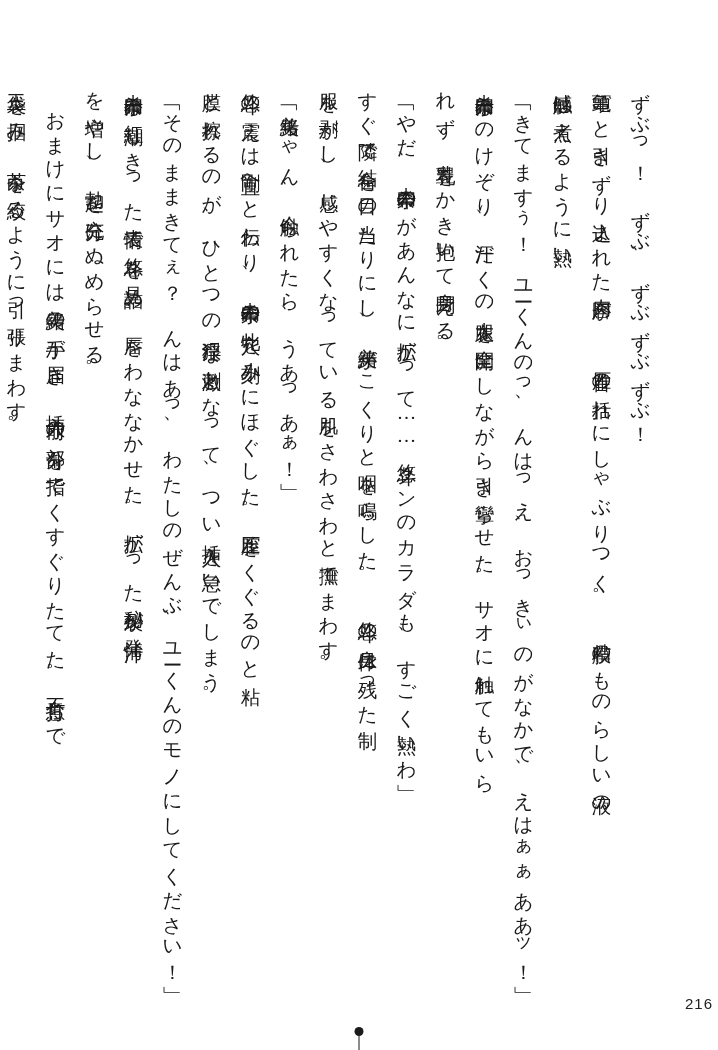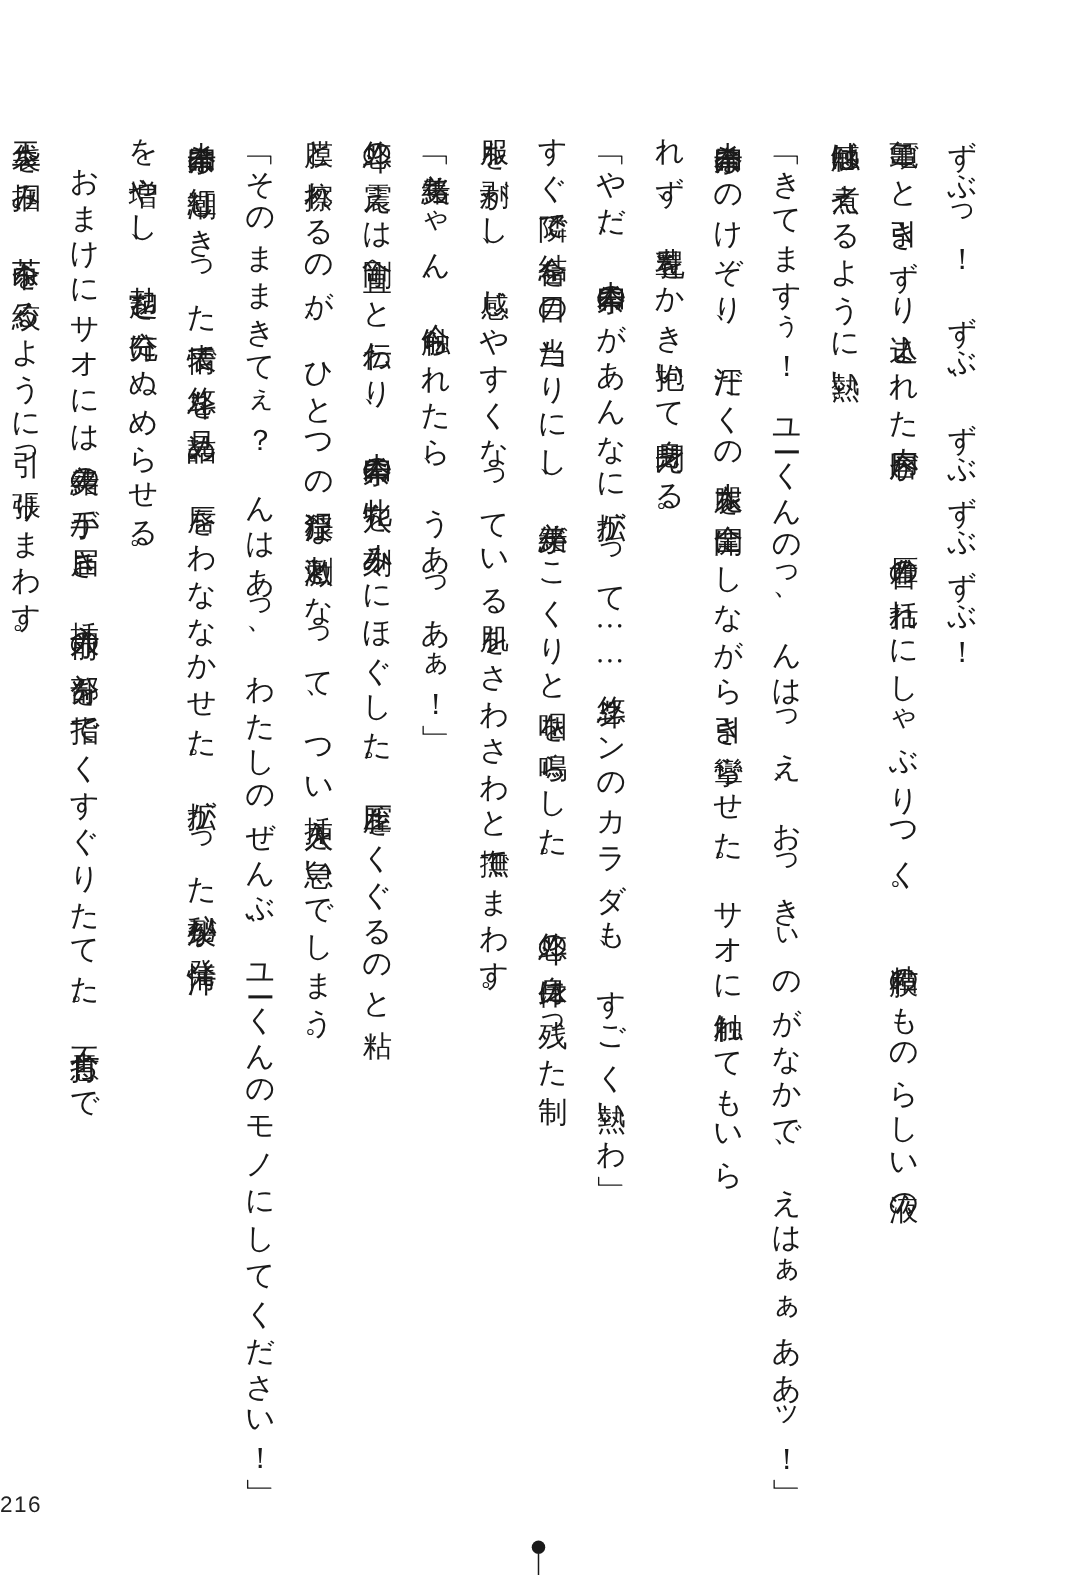--- a/index.html
+++ b/index.html
@@ -41,21 +41,21 @@
     text-align: start;
   }
   .vline.indent {
     padding-top: 20px;
   }
   .page-number {
     position: absolute;
     bottom: 38px;
     left: 0;
     right: 5px;
-    text-align: left;
+    text-align: right;
     font-size: 15px;
     font-family: "Liberation Sans", sans-serif;
     color: #222;
     letter-spacing: 1px;
   }
   .marker {
     position: absolute;
     bottom: 14px;
     left: 50%;
     transform: translateX(-50%);

